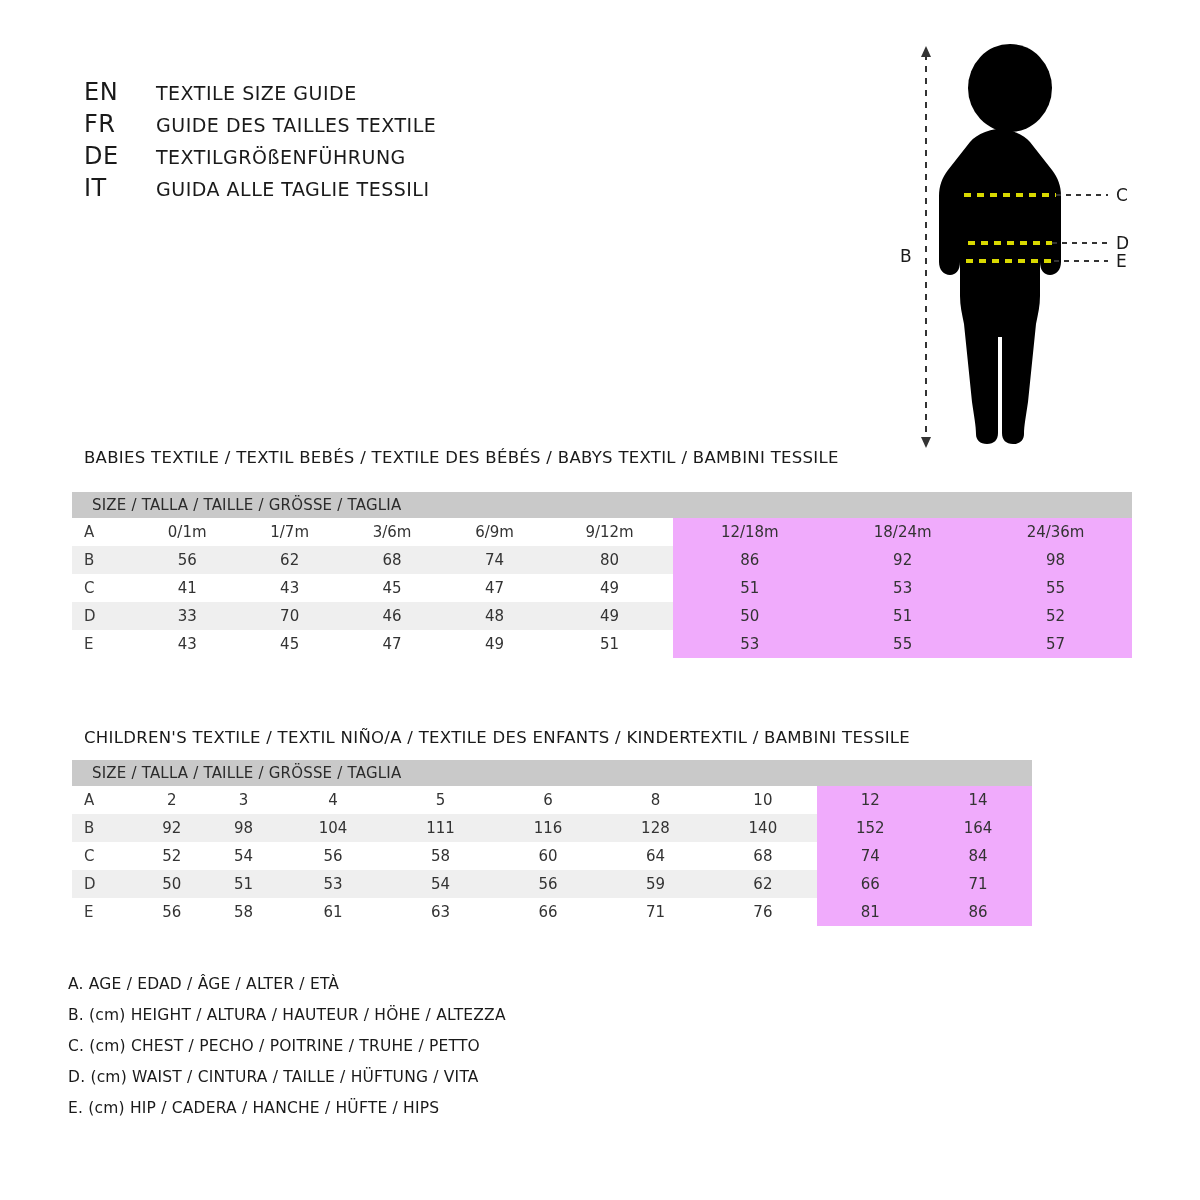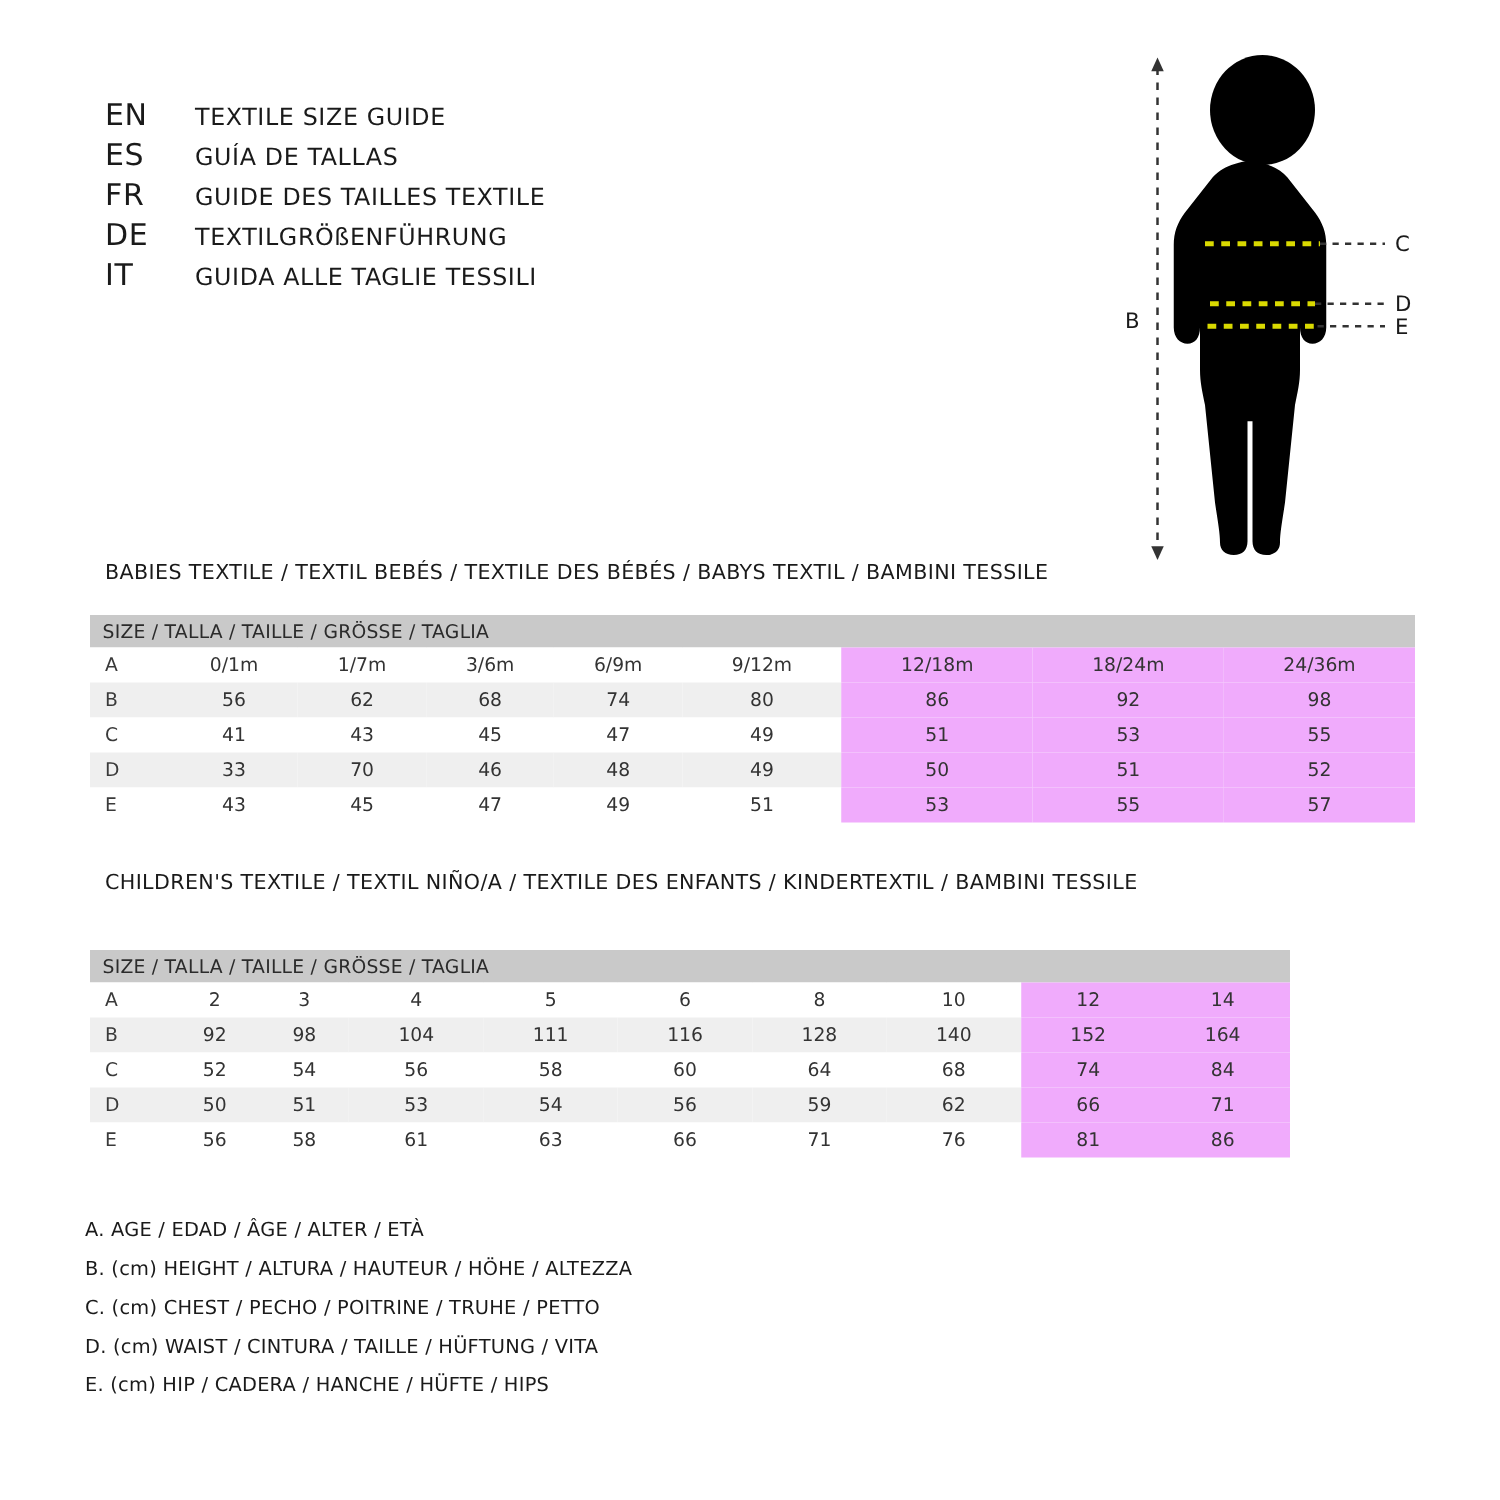--- a/index.html
+++ b/index.html
@@ -52,21 +52,21 @@
 
   
   .section-heading {
     position: absolute;
     font-size: 16.5px;
     letter-spacing: 0.3px;
     color: #1a1a1a;
     white-space: nowrap;
   }
   #babies-heading { left: 84px; top: 448px; }
-  #children-heading { left: 84px; top: 696px; }
+  #children-heading { left: 84px; top: 728px; }
 
   
   .size-table {
     position: absolute;
     border-collapse: collapse;
     font-size: 15px;
     color: #333333;
   }
   #babies-table { left: 72px; top: 492px; width: 1060px; }
   #children-table { left: 72px; top: 760px; width: 960px; }
@@ -74,21 +74,21 @@
   .size-table th, .size-table td {
     padding: 0;
     height: 28px;
     font-weight: normal;
     text-align: center;
     border: none;
   }
   .size-table .band-head td {
     background: #c9c9c9;
     text-align: left;
-    padding-left: 10px;
+    padding-left: 20px;
     font-size: 15px;
     letter-spacing: 0.2px;
     color: #2b2b2b;
     height: 26px;
   }
   .size-table .row-light td { background: #ffffff; }
   .size-table .row-shade td { background: #efefef; }
   .size-table td.rowlabel {
     text-align: left;
     padding-left: 12px;
@@ -108,24 +108,20 @@
   }
   .legend div { height: 31px; }
 </style>
 </head>
 <body>
 
 <div class="titles">
   <div class="title-row">
     <span class="title-lang">EN</span>
     <span class="title-text">TEXTILE SIZE GUIDE</span>
-  </div>
-  <div class="title-row">
-    <span class="title-lang">ES</span>
-    <span class="title-text">GUÍA DE TALLAS</span>
   </div>
   <div class="title-row">
     <span class="title-lang">FR</span>
     <span class="title-text">GUIDE DES TAILLES TEXTILE</span>
   </div>
   <div class="title-row">
     <span class="title-lang">DE</span>
     <span class="title-text">TEXTILGRÖßENFÜHRUNG</span>
   </div>
   <div class="title-row">

